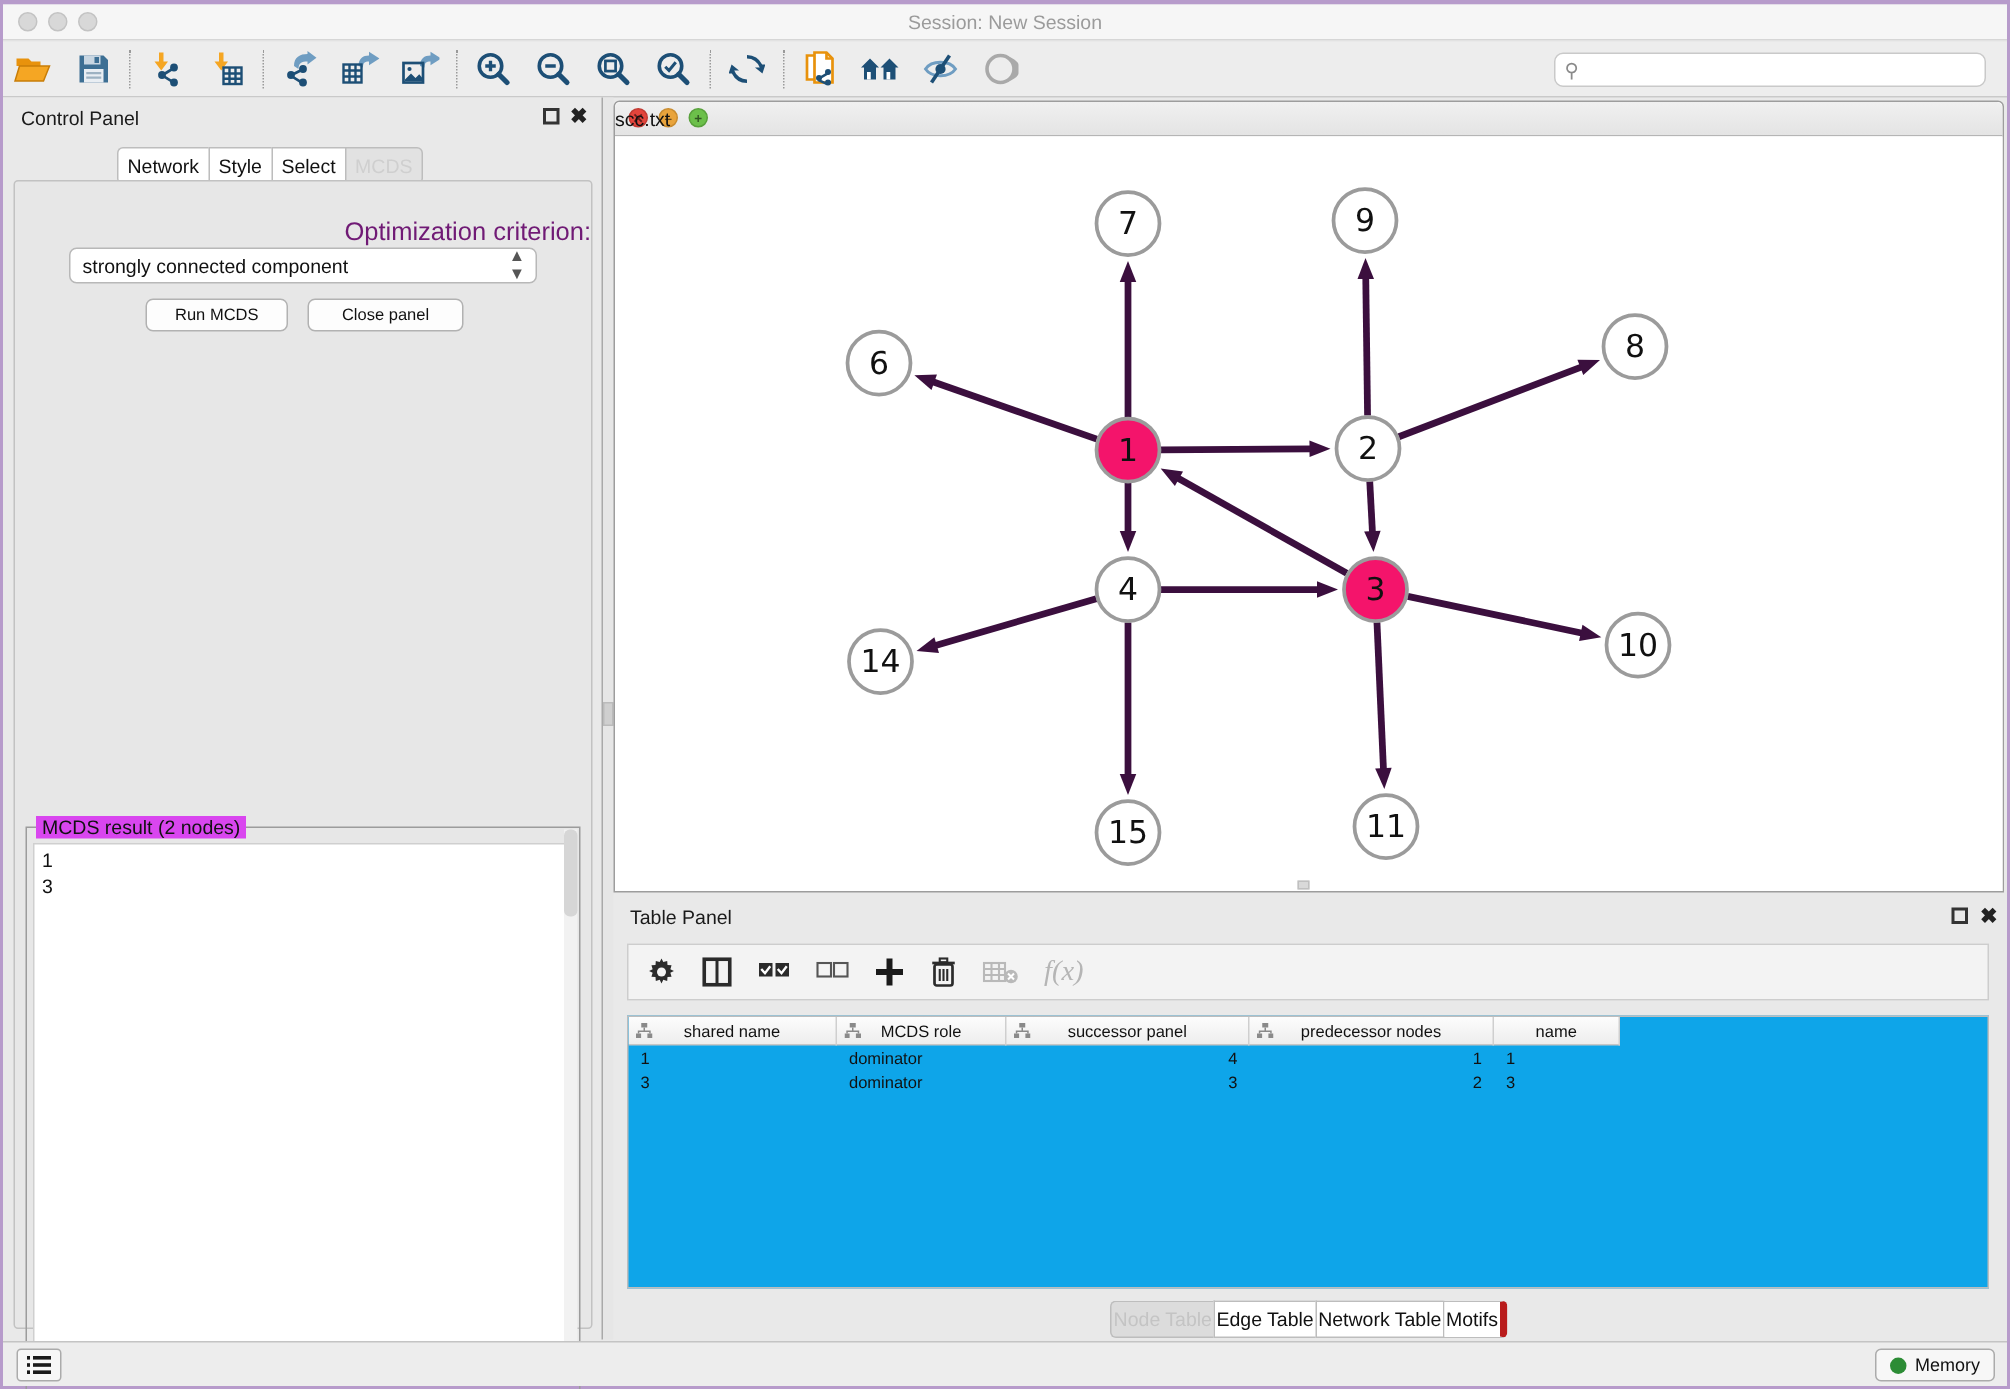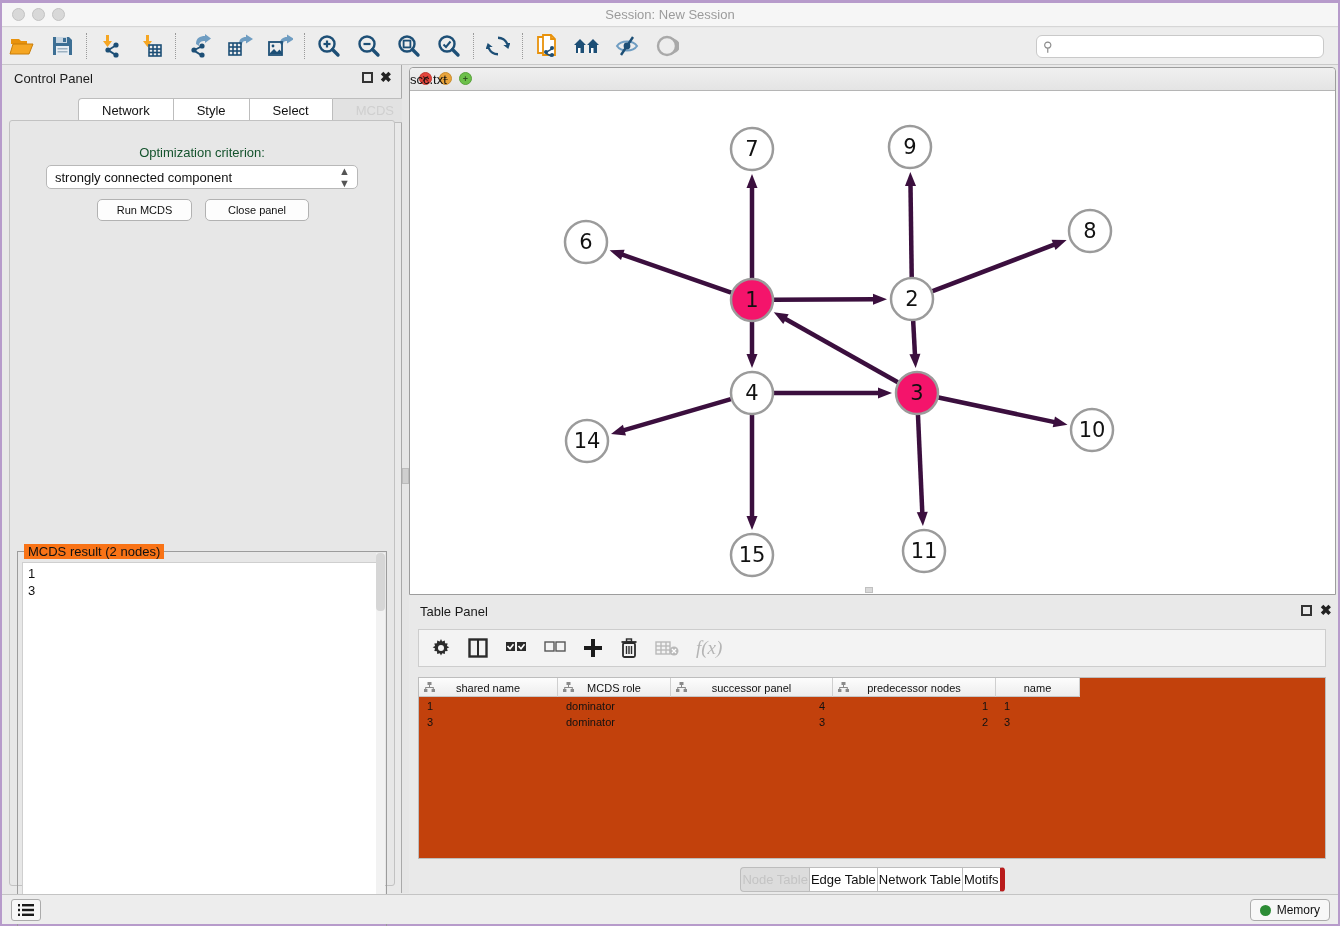--- a/index.html
+++ b/index.html
@@ -20,52 +20,52 @@
   #search-input { border:none; outline:none; flex:1; font-size:12px; height:19px; background:transparent; }
   .mag { color:#8a8a8a; font-size:13px; margin-right:3px; }
 
   
   #control-panel { position:absolute; left:0; top:62px; width:400px; height:828px; background:#e9e9e9; border-right:1px solid #a9a9a9; }
   #cp-header { position:absolute; left:0; top:0; width:100%; height:26px; }
   #cp-title { position:absolute; left:12px; top:6px; font-size:13px; color:#1a1a1a; }
   .float-btn { position:absolute; top:7px; width:11px; height:11px; border:2px solid #333; }
   .close-btn { position:absolute; top:5px; font-size:14px; font-weight:bold; color:#222; line-height:14px; }
   #cp-tabs { position:absolute; left:76px; top:33px; display:flex; }
-  .cp-tab { padding:4px 23px; font-size:13px; background:#fff; border:1px solid #bdbdbd; border-right:none; color:#111; }
+  .cp-tab { padding:4px 6px; font-size:13px; background:#fff; border:1px solid #bdbdbd; border-right:none; color:#111; }
   .cp-tab:first-child { border-radius:4px 0 0 4px; }
   .cp-tab:last-child { border-right:1px solid #bdbdbd; border-radius:0 4px 4px 0; }
   .cp-tab.active { background:#e2e2e2; color:#cfcfcf; }
   #cp-body { position:absolute; left:7px; top:55px; width:386px; height:766px; background:#e7e7e7; border:1px solid #c2c2c2; border-radius:3px; }
-  #opt-label { position:absolute; top:24px; width:100%; text-align:center; font-size:13px; color:#14532d; }
+  #opt-label { position:absolute; top:24px; width:100%; text-align:right; font-size:17px; color:#701a75; }
   #opt-select { position:absolute; left:36px; top:44px; width:312px; height:24px; background:#fff; border:1px solid #b8b8b8; border-radius:5px; font-size:13px; display:flex; align-items:center; padding:0 8px; color:#111; }
   #opt-select .stepper { margin-left:auto; font-size:11px; color:#555; letter-spacing:-1px; }
   .cp-btn { position:absolute; top:78px; height:22px; background:#fdfdfd; border:1px solid #b2b2b2; border-radius:5px; font-size:11px; color:#111; text-align:center; line-height:20px; }
   #run-btn { left:87px; width:95px; }
   #closepanel-btn { left:195px; width:104px; }
   #mcds-fieldset { position:absolute; left:7px; top:430px; width:370px; height:378px; border:1px solid #9c9c9c; }
-  #mcds-legend { position:absolute; left:6px; top:-8px; background:#f97316; padding:0 4px; font-size:13px; color:#111;text-align:right; }
+  #mcds-legend { position:absolute; left:6px; top:-8px; background:#d946ef; padding:0 4px; font-size:13px; color:#111;text-align:right; }
   #mcds-textarea { position:absolute; left:4px; top:10px; width:360px; height:362px; background:#fff; border:1px solid #cfcfcf; font-size:13px; color:#111; padding:2px 5px; white-space:pre-line; line-height:17px; }
   #mcds-scroll { position:absolute; right:1px; top:1px; width:9px; height:360px; background:#f2f2f2; }
   #mcds-thumb { position:absolute; right:0; top:0; width:9px; height:58px; background:#d6d6d6; border-radius:4px; }
   #cp-splitter { position:absolute; left:400px; top:62px; width:7px; height:828px; background:#e6e6e6; }
   #cp-splitter .grip { position:absolute; left:0; top:403px; width:7px; height:16px; background:#cfcfcf; border:1px solid #bbb; }
 
   
   #net-window { position:absolute; left:407px; top:64px; width:927px; height:528px; background:#fff; border:1px solid #9d9d9d; border-radius:4px 4px 0 0; }
   #net-titlebar { position:absolute; left:0; top:0; width:100%; height:23px; background:linear-gradient(#f0f0f0,#e4e4e4); border-bottom:1px solid #b5b5b5; border-radius:4px 4px 0 0; }
   .net-dot { position:absolute; top:4px; width:13px; height:13px; border-radius:50%; font-size:9px; font-weight:bold; text-align:center; line-height:13px; color:rgba(0,0,0,.55); }
   #net-title { position:absolute; top:4px; width:100%; text-align:left; font-size:13px; color:#111; }
   #net-canvas { position:absolute; left:0; top:23px; width:925px; height:503px; background:#fff; }
   #net-grip { position:absolute; left:455px; bottom:1px; width:8px; height:6px; background:#d9d9d9; border:1px solid #c0c0c0; }
 
   
   #table-panel { position:absolute; left:407px; top:594px; width:927px; height:296px; background:#e9e9e9; }
   #tp-toolbar { position:absolute; left:9px; top:32px; width:908px; height:38px; background:#f3f3f3; border:1px solid #cdcdcd; display:flex; align-items:center; padding-left:12px; }
   .tp-icon { margin-right:17px; display:flex; align-items:center; justify-content:center; }
-  #tp-table { position:absolute; left:9px; top:80px; width:908px; height:182px; background:#c2410c; border:1px solid #bdbdbd; overflow:hidden; }
+  #tp-table { position:absolute; left:9px; top:80px; width:908px; height:182px; background:#0ea5e9; border:1px solid #bdbdbd; overflow:hidden; }
   #tp-headrow { position:absolute; left:0; top:0; height:19px; display:flex; background:linear-gradient(#fdfdfd,#ededed); border-bottom:1px solid #c6c6c6; }
   .th-cell { position:relative; height:19px; border-right:1px solid #cfcfcf; font-size:11px; color:#111; display:flex; align-items:center; justify-content:center; }
   .th-icon { position:absolute; left:5px; top:4px; }
   .tp-row { position:absolute; left:0; height:16px; display:flex; font-size:11px; color:#111; }
   .td-cell { height:16px; padding:1px 8px; overflow:hidden; }
   #tp-tabs { position:absolute; left:0; top:270px; width:100%; display:flex; justify-content:center; }
   .tp-tab { padding:4px 1px; font-size:13px; background:#fff; border:1px solid #bdbdbd; border-right:none; color:#111; }
   .tp-tab:first-child { border-radius:4px 0 0 4px; }
   .tp-tab:last-child { border-right:5px solid #b91c1c; border-radius:0 4px 4px 0; }
   .tp-tab.active { background:#dcdcdc; color:#c4c4c4; }

